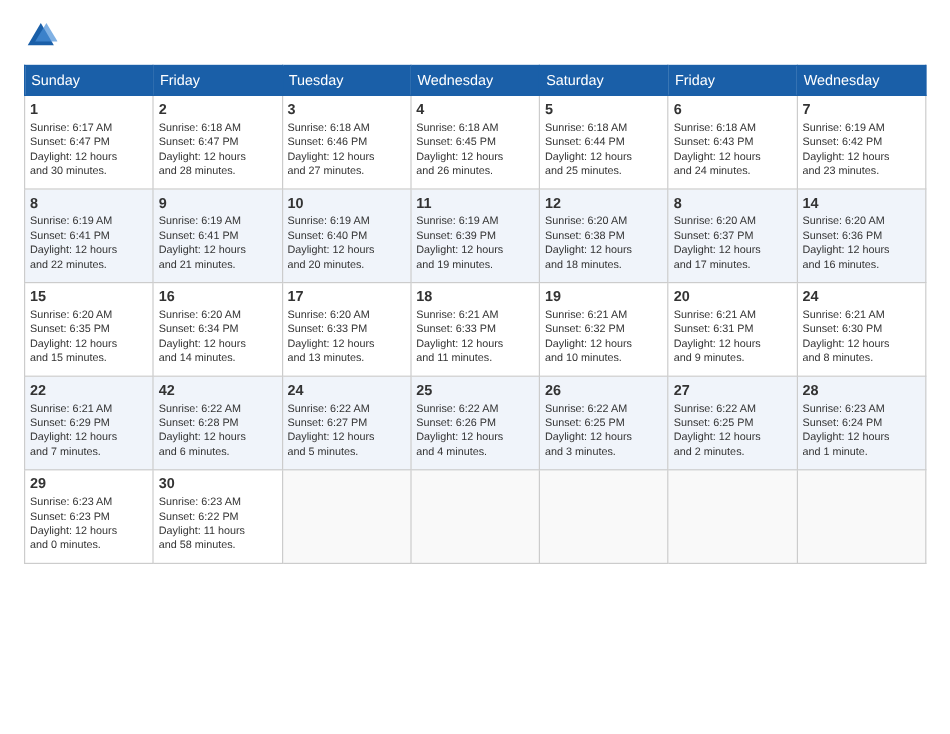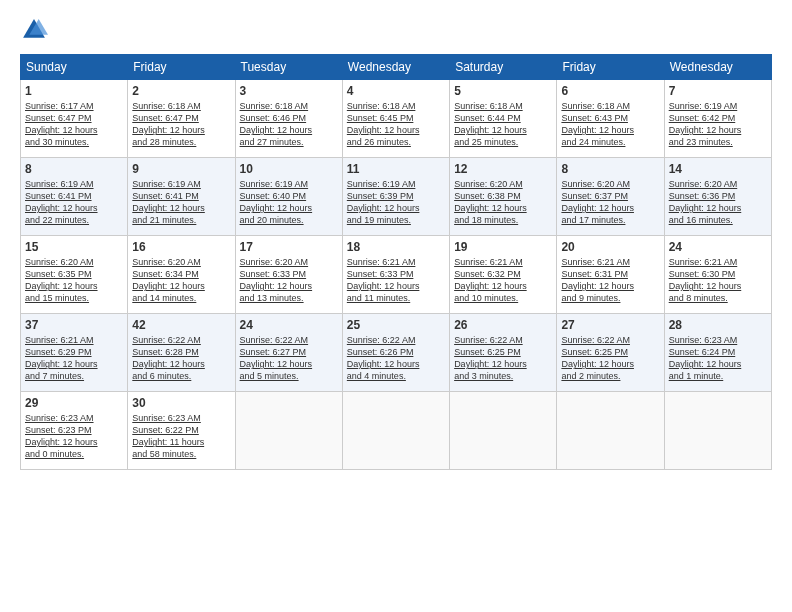--- a/index.html
+++ b/index.html
@@ -78,21 +78,20 @@
     .day-number {
       font-size: 12px;
       font-weight: bold;
       display: block;
       margin-bottom: 2px;
     }
     .day-info {
       font-size: 9px;
       line-height: 1.35;
       color: #333;
-      text-decoration: underline;
     }
     .empty-cell {
       background: #f9f9f9 !important;
     }
   </style>
 </head>
 <body>
 
 <div class="page">
   <div class="header">
@@ -273,21 +272,21 @@
           <td>
             <span class="day-number">24</span>
             <div class="day-info" style="white-space: pre-line;">Sunrise: 6:21 AM
 Sunset: 6:30 PM
 Daylight: 12 hours
 and 8 minutes.</div>
           </td>
         </tr>
         <tr>
           <td>
-            <span class="day-number">37</span>
+            <span class="day-number">22</span>
             <div class="day-info" style="white-space: pre-line;">Sunrise: 6:21 AM
 Sunset: 6:29 PM
 Daylight: 12 hours
 and 7 minutes.</div>
           </td>
           <td>
             <span class="day-number">42</span>
             <div class="day-info" style="white-space: pre-line;">Sunrise: 6:22 AM
 Sunset: 6:28 PM
 Daylight: 12 hours

